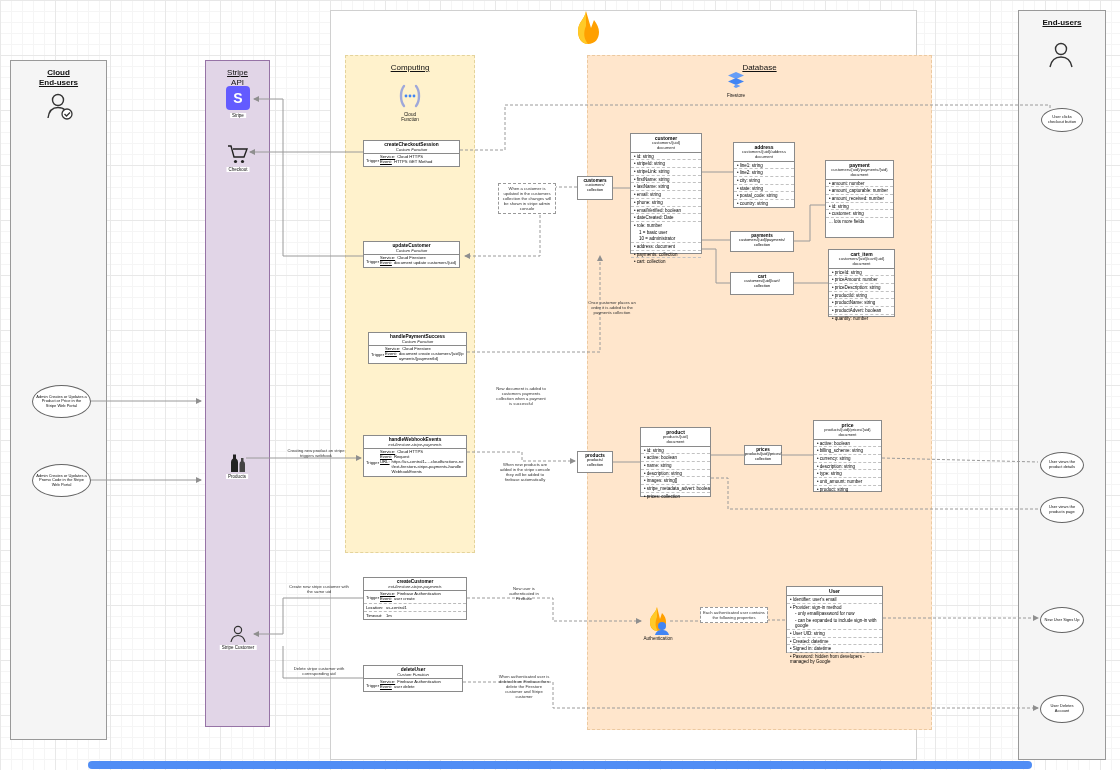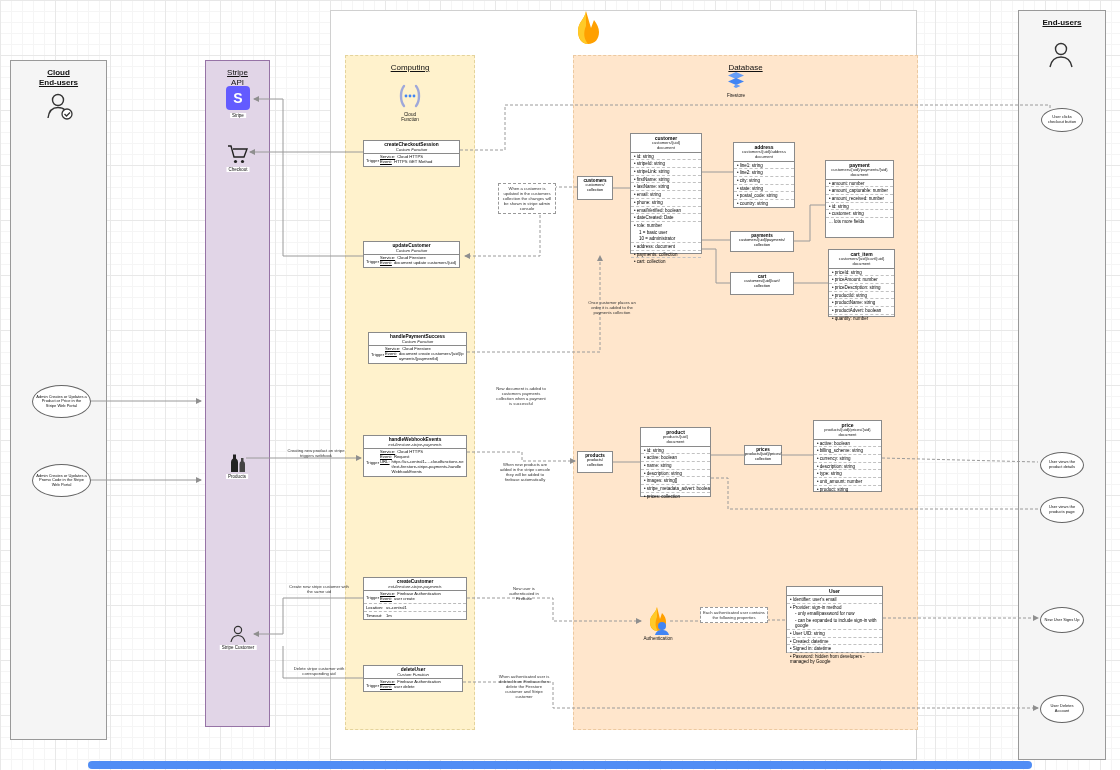--- a/index.html
+++ b/index.html
@@ -75,24 +75,24 @@
       <div>Cloud</div>
         <div>End-users</div>
     </div>
   </div>
   <div class="abs lane lane-purple" style="left:205px;top:60px;width:65px;height:667px;">
     <div class="lane-title">
       <div>Stripe</div>
         <div>API</div>
     </div>
   </div>
-  <div class="abs lane lane-yellow" style="left:345px;top:55px;width:130px;height:675px;">
+  <div class="abs lane lane-yellow" style="left:345px;top:55px;width:130px;height:498px;">
     <div class="lane-title">Computing</div>
   </div>
-  <div class="abs lane lane-orange" style="left:573px;top:55px;width:345px;height:675px;">
+  <div class="abs lane lane-orange" style="left:587px;top:55px;width:345px;height:675px;">
     <div class="lane-title">Database</div>
   </div>
   <div class="abs lane lane-gray" style="left:1018px;top:10px;width:88px;height:750px;">
     <div class="lane-title">End-users</div>
   </div>
 
   <svg class="wires" width="1120" height="770">
     <defs>
       <marker id="arr" markerWidth="7" markerHeight="7" refX="5" refY="3" orient="auto">
         <path d="M0,0 L6,3 L0,6 z" fill="#8f8f8f"></path>

